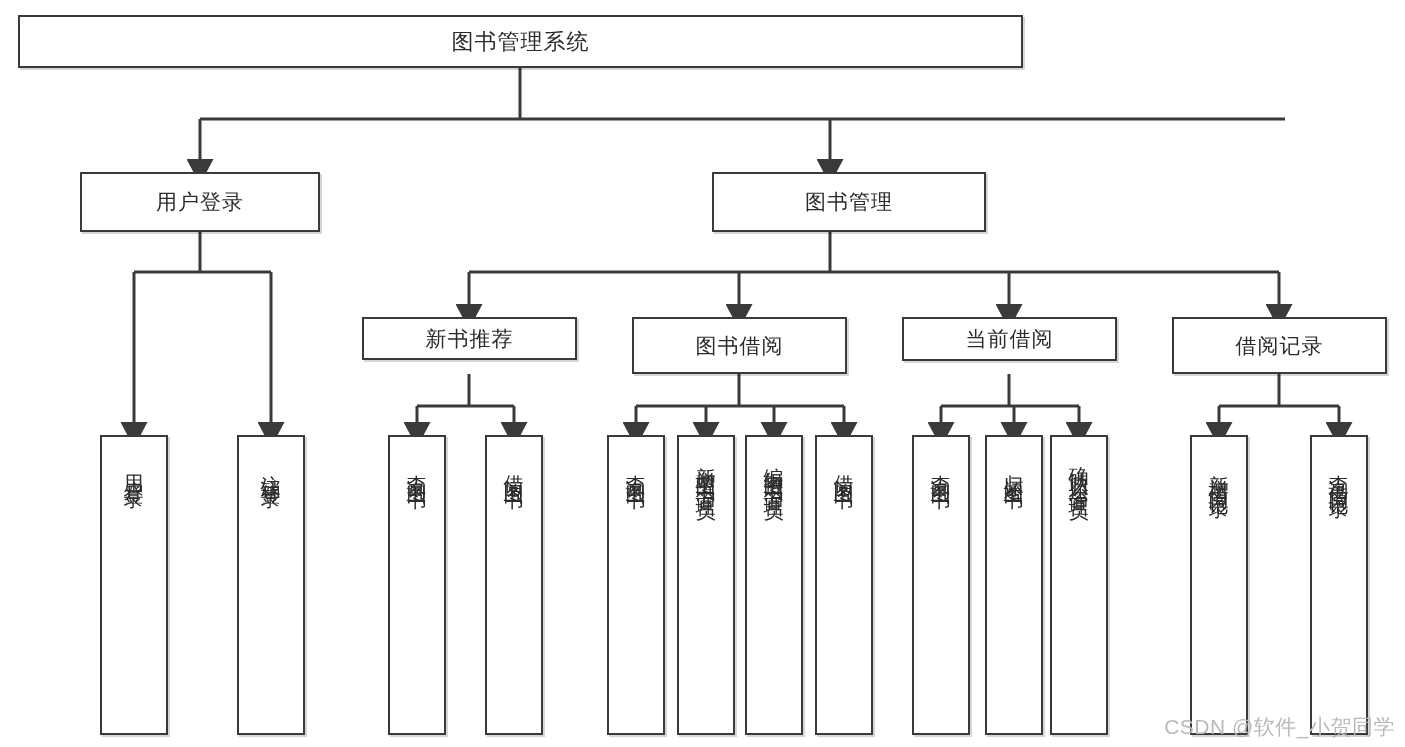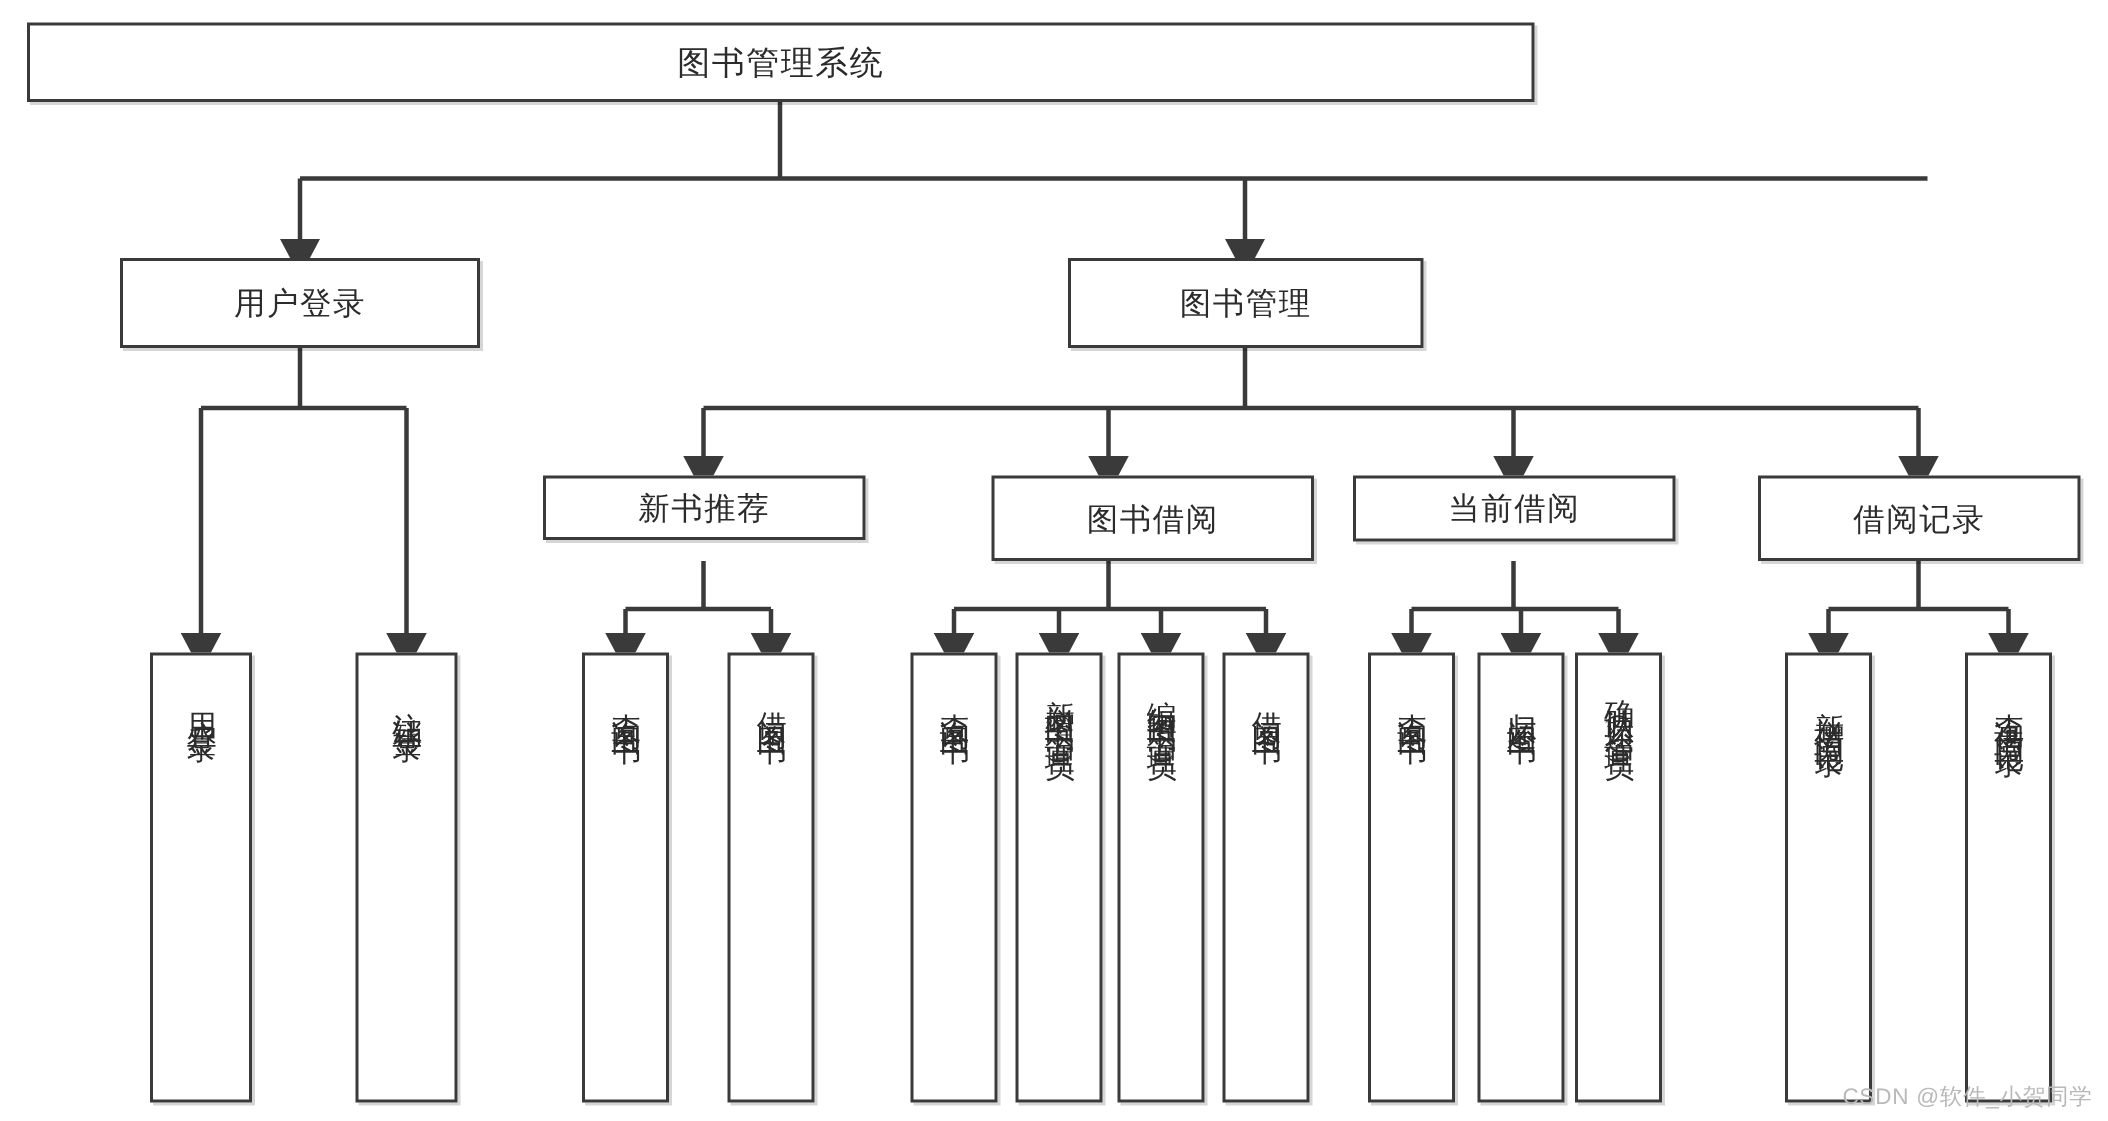--- a/index.html
+++ b/index.html
@@ -54,21 +54,21 @@
     text-orientation: upright;
     letter-spacing: 5px;
     line-height: 1;
     white-space: nowrap;
     color: #2b2b2b;
   }
   #watermark {
     position: absolute;
     right: 10px;
     bottom: 6px;
-    font-size: 15px;
+    font-size: 21px;
     color: #b9b9b9;
     letter-spacing: 0.5px;
     z-index: 5;
     white-space: nowrap;
   }
 </style>
 </head>
 <body>
 
 <div id="canvas">
@@ -124,28 +124,28 @@
     </g>
   </svg>
 
   <div class="node root horiz" style="left:18px; top:15px; width:1005px; height:53px;">
     <span>图书管理系统</span>
   </div>
 
   <div class="node horiz" style="left:80px; top:172px; width:240px; height:60px;">
     <span>用户登录</span>
   </div>
-  <div class="node horiz" style="left:712px; top:172px; width:237px; height:60px;">
+  <div class="node horiz" style="left:712px; top:172px; width:274px; height:60px;">
     <span>图书管理</span>
   </div>
 
   <div class="node horiz" style="left:362px; top:317px; width:215px; height:43px;">
     <span>新书推荐</span>
   </div>
-  <div class="node horiz" style="left:632px; top:317px; width:215px; height:57px;margin-left:29px;">
+  <div class="node horiz" style="left:632px; top:317px; width:215px; height:57px;">
     <span>图书借阅</span>
   </div>
   <div class="node horiz" style="left:902px; top:317px; width:215px; height:44px;">
     <span>当前借阅</span>
   </div>
   <div class="node horiz" style="left:1172px; top:317px; width:215px; height:57px;">
     <span>借阅记录</span>
   </div>
 
   <div class="node leaf" style="left:100px; top:435px; width:68px; height:300px;">

